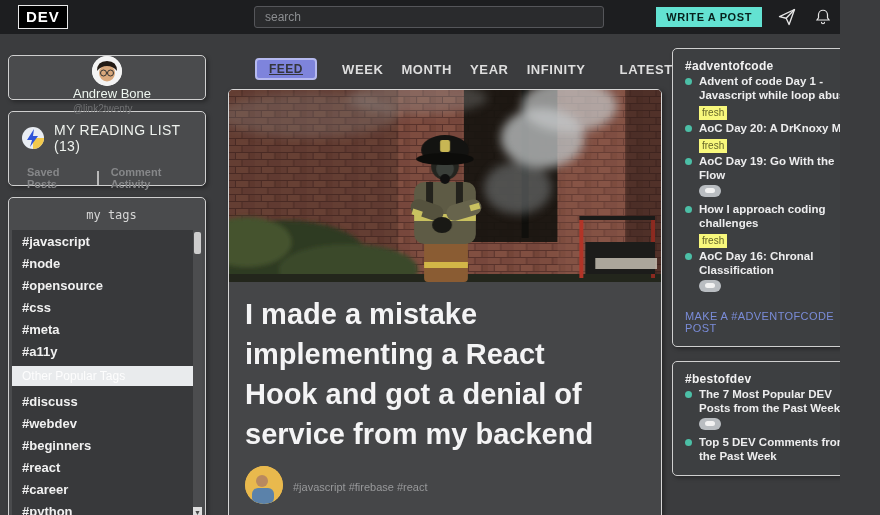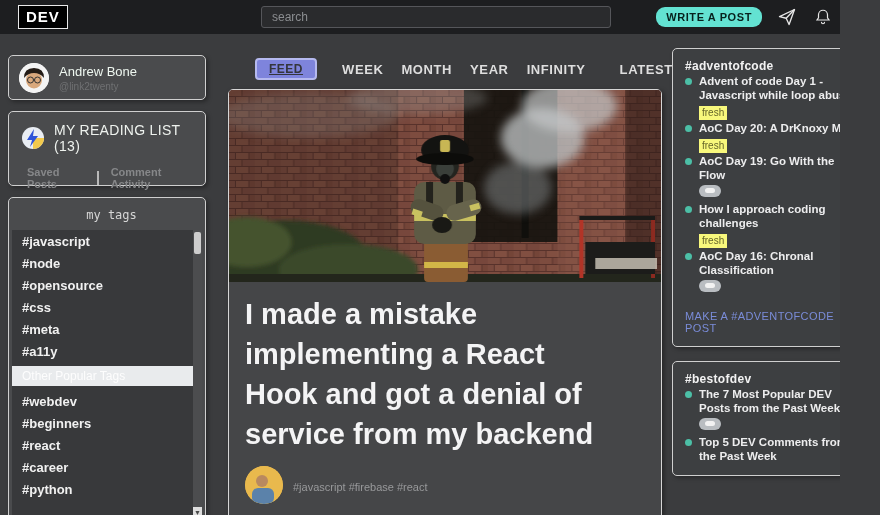--- a/index.html
+++ b/index.html
@@ -2,33 +2,33 @@
 <html><head>
 <meta charset="utf-8">
 <style>
   * { margin:0; padding:0; box-sizing:border-box; }
   html,body { width:880px; height:515px; background:#3b3c3e; font-family:"Liberation Sans",sans-serif; }
   .stage { position:relative; width:840px; height:515px; overflow:hidden; background:#3b3c3e; }
 
   
   .navbar { position:absolute; top:0; left:0; width:880px; height:34px; background:#1d1e20; display:flex; align-items:center; z-index:50; }
   .logo { margin-left:18px; background:#000; border:1px solid #e9e9e9; color:#fff; font-weight:bold; font-size:15px; padding:2px 7px 3px; letter-spacing:1px; cursor:pointer; }
-  .search { position:absolute; left:261px; top:6px; width:350px; height:22px; background:#2a2b2d; border:1px solid #55565a; border-radius:3px; color:#c8c8c8; font-size:12px; padding:0 10px; outline:none; }
+  .search { position:absolute; left:254px; top:6px; width:350px; height:22px; background:#2a2b2d; border:1px solid #55565a; border-radius:3px; color:#c8c8c8; font-size:12px; padding:0 10px; outline:none; }
   .search::placeholder { color:#8b8d90; }
   .nav-right { position:absolute; right:10px; top:0; height:34px; display:flex; align-items:center; gap:14px; }
-  .write-post { background:#63e2d2; color:#07211d; border:none; border-radius:9px; font-weight:bold; font-size:11px; letter-spacing:.6px; padding:4px 10px; cursor:pointer; font-family:"Liberation Sans",sans-serif; }
+  .write-post { background:#63e2d2; color:#07211d; border:none; border-radius:0; font-weight:bold; font-size:11px; letter-spacing:.6px; padding:4px 10px; cursor:pointer; font-family:"Liberation Sans",sans-serif; }
   .nav-icon { width:22px; height:22px; display:flex; align-items:center; justify-content:center; cursor:pointer; }
   .nav-avatar { width:22px; height:22px; border-radius:50%; overflow:hidden; background:#35302c; cursor:pointer; }
 
   
   .card { background:#4a4b4d; border:1px solid #cfcfcf; border-radius:5px; box-shadow:2px 2px 4px rgba(0,0,0,.35); }
 
   
   .left { position:absolute; left:8px; top:55px; width:198px; }
-  .profile-card { position:relative; height:45px; display:flex; align-items:center; padding:0 10px; cursor:pointer; }
+  .profile-card { position:relative; height:45px; display:flex; align-items:center; padding:0 10px; cursor:pointer;flex-direction:column; }
   .profile-avatar { width:30px; height:30px; border-radius:50%; overflow:hidden; background:#f6f6f6; flex:0 0 30px; }
   .profile-meta { margin-left:10px; }
   .profile-name { color:#eef7f0; font-size:13px; }
   .profile-user { color:#6f7072; font-size:10px; margin-top:2px; }
 
   .reading-card { margin-top:11px; height:75px; padding:10px 12px 8px; }
   .reading-head { display:flex; align-items:center; cursor:pointer; }
   .reading-icon { width:24px; height:24px; flex:0 0 24px; }
   .reading-title { margin-left:9px; color:#eef2ee; font-size:14px; font-weight:normal; letter-spacing:.3px; }
   .reading-tabs { display:flex; align-items:center; margin-top:12px; padding-left:6px; }
@@ -147,20 +147,21 @@
     <div class="card tags-card">
       <div class="tags-head">my tags</div>
       <div class="tags-list">
         <a class="tag-item">#javascript</a>
         <a class="tag-item">#node</a>
         <a class="tag-item">#opensource</a>
         <a class="tag-item">#css</a>
         <a class="tag-item">#meta</a>
         <a class="tag-item">#a11y</a>
         <div class="tag-sep">Other Popular Tags</div>
+        <a class="tag-item">#discuss</a>
         <a class="tag-item">#webdev</a>
         <a class="tag-item">#beginners</a>
         <a class="tag-item">#react</a>
         <a class="tag-item">#career</a>
         <a class="tag-item">#python</a>
         <div class="tags-scrollbar">
           <div class="tags-thumb"></div>
           <div class="tags-arrow">▼</div>
         </div>
       </div>

